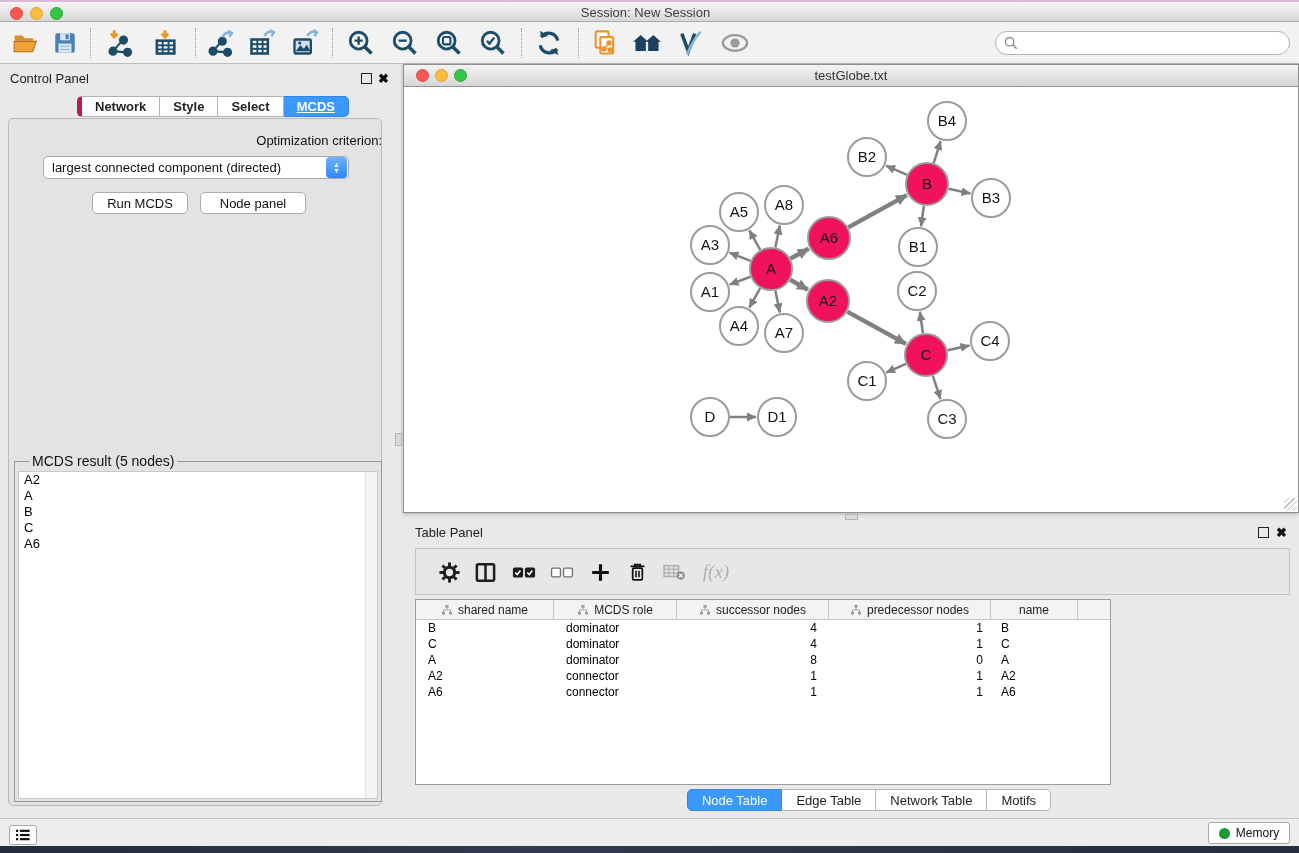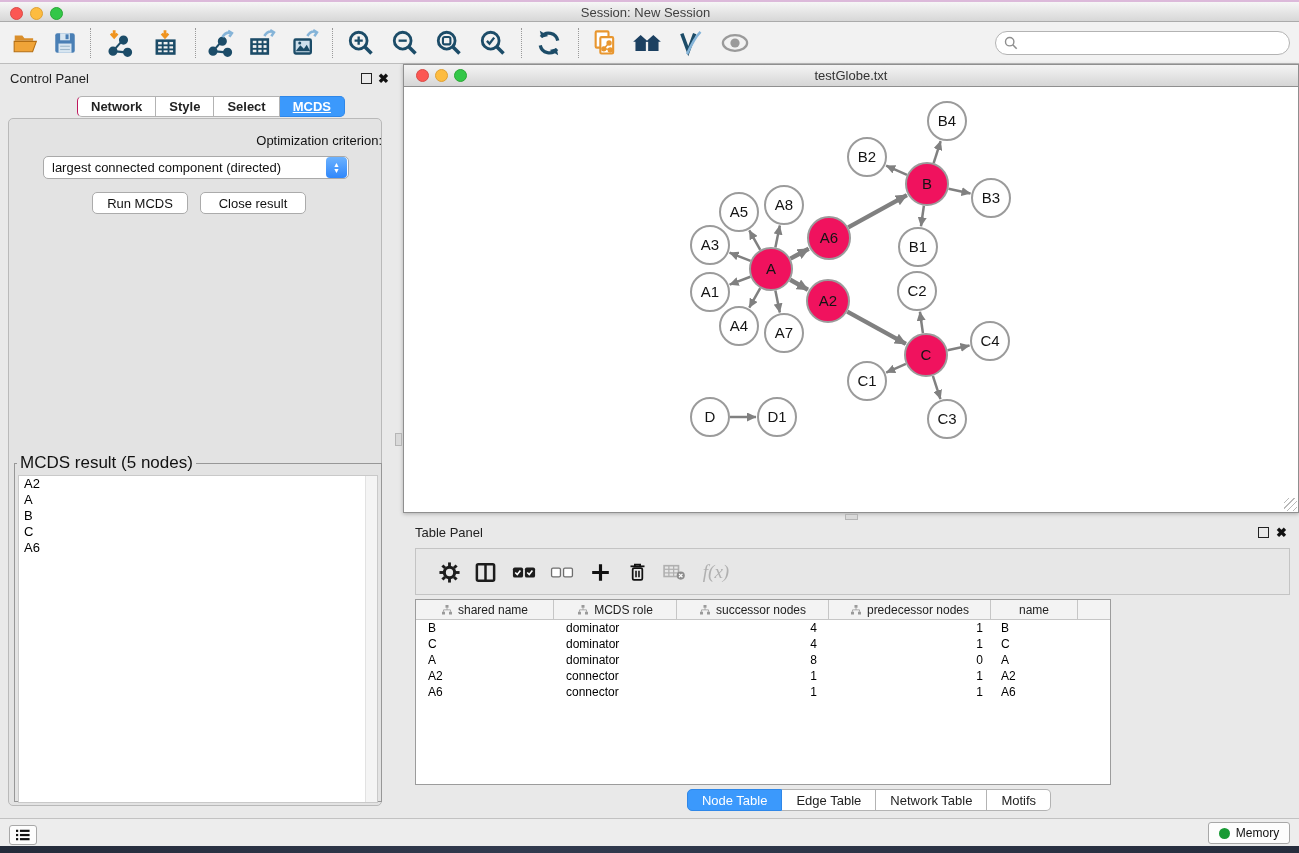--- a/index.html
+++ b/index.html
@@ -28,37 +28,37 @@
     border:1px solid #b3b3b3; border-radius:12px; display:flex; align-items:center; padding:0 8px; }
   .searchbox input { border:none; outline:none; flex:1; font-size:13px; background:transparent; margin-left:5px; }
 
   
   .cp-header-title { left:10px; top:71px; font-size:13px; color:#222; }
   .panel-float { width:11px; height:11px; border:1.6px solid #222; background:transparent; display:inline-block; }
   .panel-close { font-size:13px; font-weight:bold; color:#111; line-height:11px; }
   .cp-tabs { left:77px; top:96px; height:21px; display:flex; }
   .cp-tab { border:1px solid #b3b3b3; border-left:none; background:#fff; font-size:13px; font-weight:600;
     color:#222; padding:0 13px; display:flex; align-items:center; cursor:pointer; }
-  .cp-tab:first-child { border-left:1px solid #be185d; border-radius:5px 0 0 5px;justify-content:center; }
+  .cp-tab:first-child { border-left:5px solid #be185d; border-radius:5px 0 0 5px;justify-content:center; }
   .cp-tab:last-child { border-radius:0 5px 5px 0;text-decoration:underline; }
   .cp-tab.active { background:#3b99fc; border-color:#2f87e8; color:#fff; }
   .cp-inner { left:8px; top:118px; width:374px; height:688px; background:#e3e3e3;
     border:1px solid #b9b9b9; border-radius:5px; }
   .opt-label { left:8px; top:133px; width:374px; text-align:right; font-size:13px; color:#111; }
   .criterion { left:43px; top:156px; width:306px; height:23px; background:#fff; border:1px solid #a9a9a9;
     border-radius:5px; display:flex; align-items:center; cursor:pointer; }
   .criterion .val { flex:1; font-size:13px; color:#111; padding-left:8px; white-space:nowrap; }
   .criterion .stepper { width:21px; height:21px; background:linear-gradient(#6cb2fe,#2f87fb);
     border-radius:4px; margin-right:1px; display:flex; flex-direction:column; align-items:center; justify-content:center; }
   .criterion .stepper span { color:#fff; font-size:7px; line-height:6px; }
   .cbtn { position:absolute; top:192px; height:22px; background:#fff; border:1px solid #ababab;
     border-radius:5px; font-size:13px; color:#111; font-family:"Liberation Sans",sans-serif; cursor:pointer; }
   .mcds-fieldset { left:14px; top:453px; width:368px; height:349px; border:1px solid #979797;
     padding:0; background:transparent; }
-  .mcds-fieldset legend { font-size:17px; color:#111; margin-left:2px; padding:0 3px; }
+  .mcds-fieldset legend { font-size:14px; color:#111; margin-left:14px; padding:0 3px; }
   .mcds-listwrap { position:relative; margin:2px 3px 4px 3px; height:328px; background:#fff;
     border:1px solid #c9c9c9; overflow:hidden; }
   .mcds-scroll { position:absolute; right:0; top:0; bottom:0; width:12px; background:#f4f4f4; border-left:1px solid #e2e2e2; }
   .mcds-item { font-size:13px; color:#000; padding:1px 0 1px 5px; line-height:14px; }
 
   
   .net-window { left:403px; top:64px; width:896px; height:449px; border:1px solid #8f8f8f;
     box-shadow:0 1px 4px rgba(0,0,0,.25); background:#fff; }
   .net-titlebar { position:absolute; left:0; top:0; right:0; height:22px;
     background:linear-gradient(#f4f4f4,#d6d6d6); border-bottom:1px solid #8f8f8f; }
@@ -297,21 +297,21 @@
 
   <div class="abs criterion">
     <span class="val">largest connected component (directed)</span>
     <span class="stepper">
         <span>▲</span>
         <span>▼</span>
       </span>
   </div>
 
   <button class="cbtn" style="left:92px; width:96px">Run MCDS</button>
-  <button class="cbtn" style="left:200px; width:106px">Close result</button>
+  <button class="cbtn" style="left:200px; width:106px">Node panel</button>
 
   <fieldset class="abs mcds-fieldset">
     <legend>MCDS result (5 nodes)</legend>
     <div class="mcds-listwrap">
       <div id="mcds-list">
           <div class="mcds-item">A2</div>
           <div class="mcds-item">A</div>
           <div class="mcds-item">B</div>
           <div class="mcds-item">C</div>
           <div class="mcds-item">A6</div>

